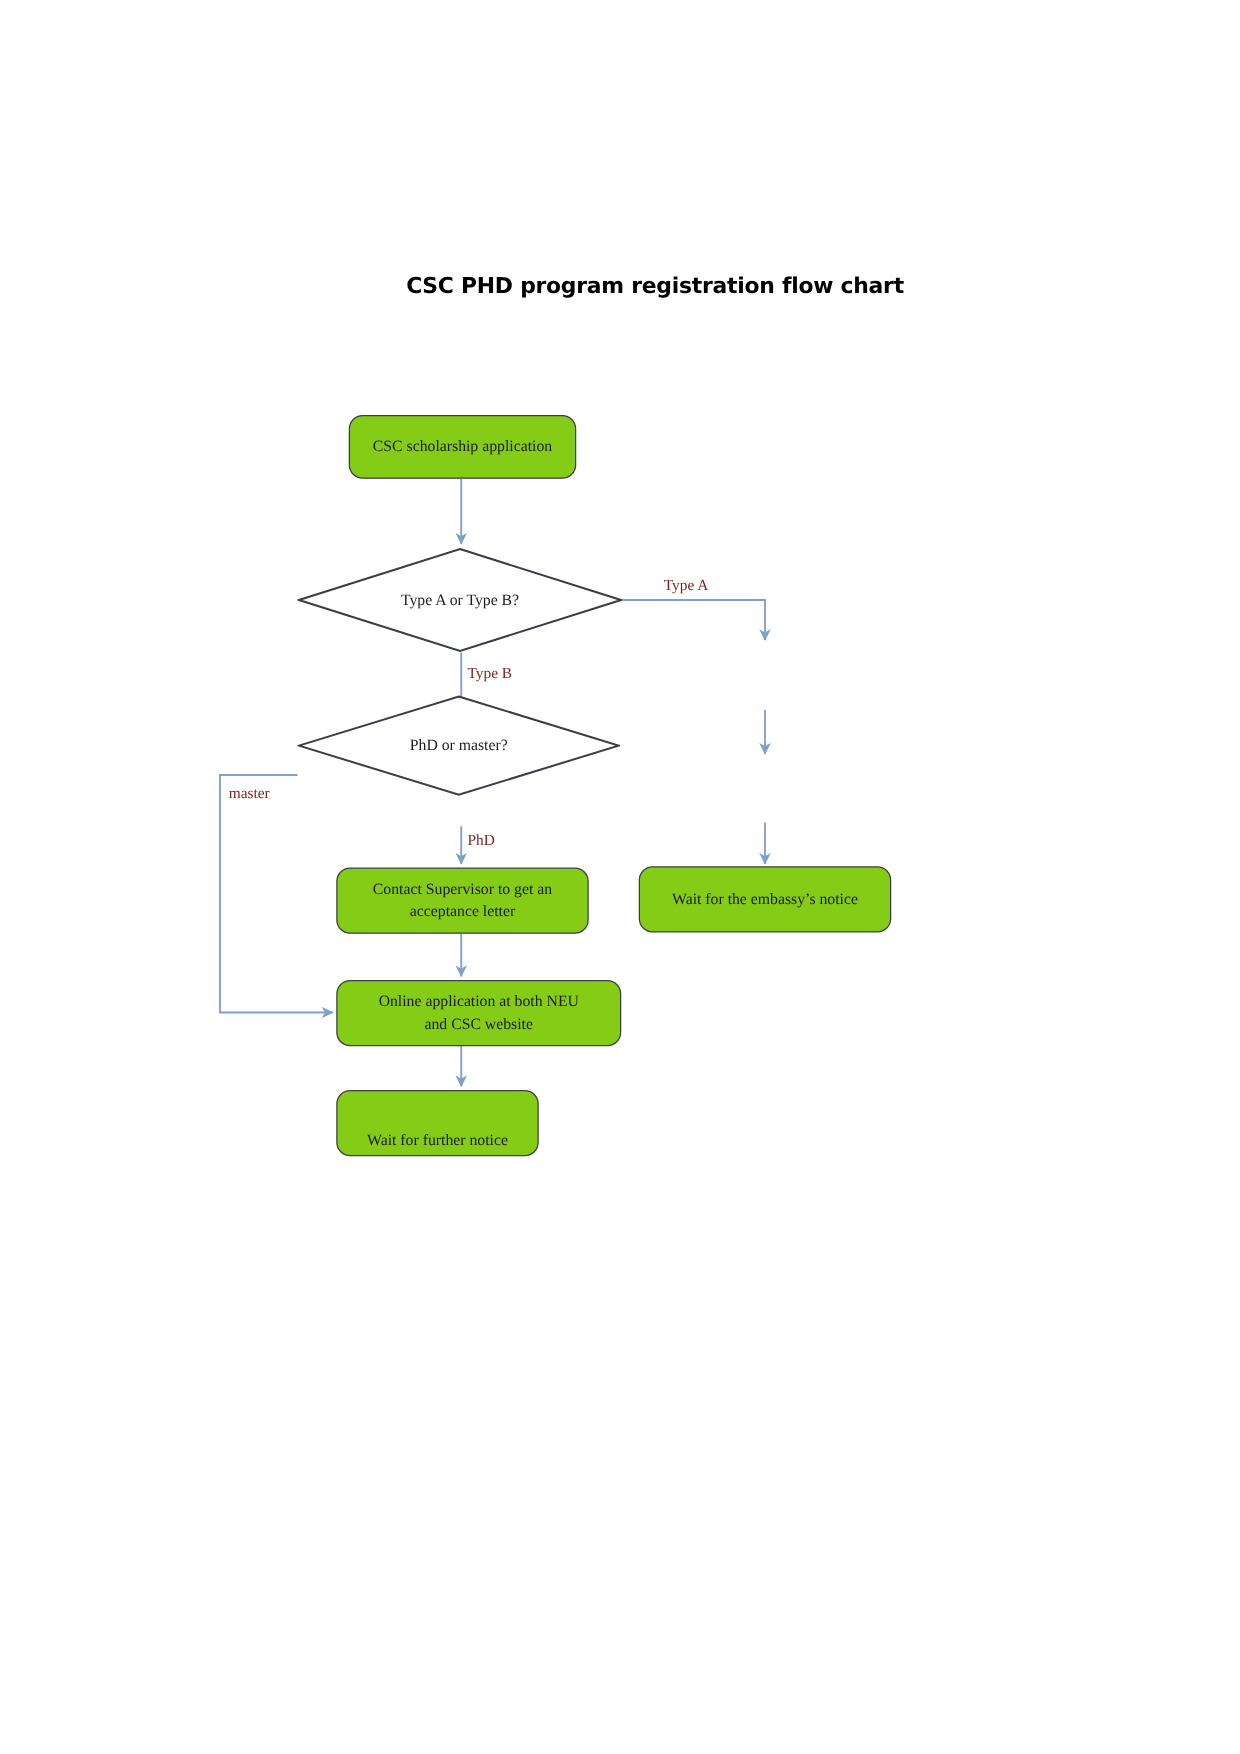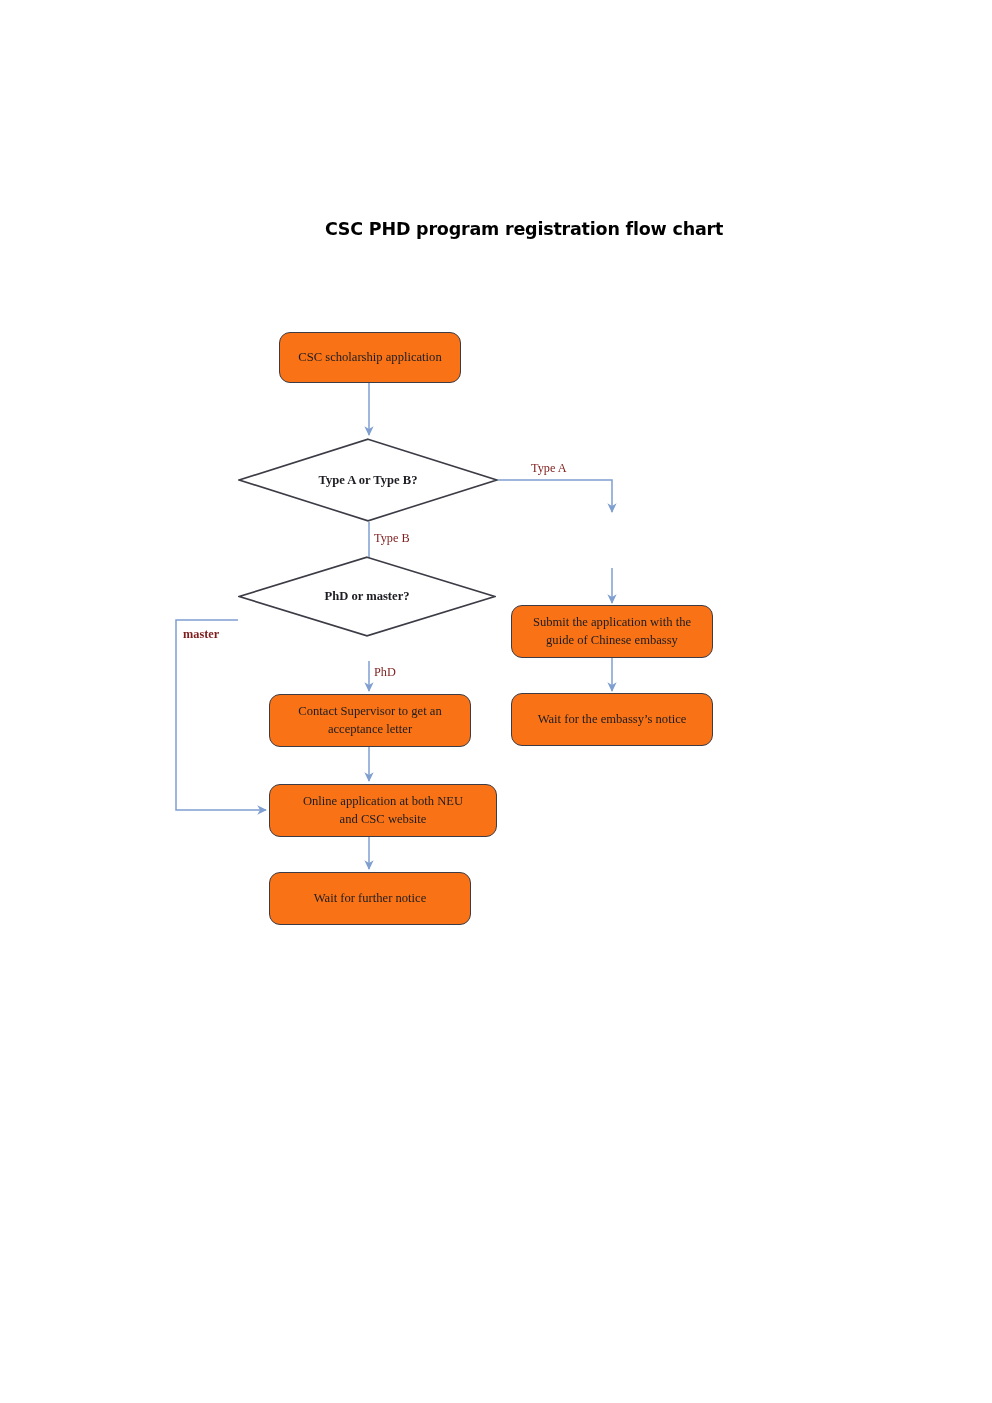--- a/index.html
+++ b/index.html
@@ -56,30 +56,29 @@
     display: flex;
     align-items: center;
     justify-content: center;
     text-align: center;
     color: #1c1c22;
   }
 
   .node-process {
     border: 1.3px solid #3c3c46;
     border-radius: 11px;
-    background: #f97316;
+    background: #84cc16;
     font-size: 12.6px;
     line-height: 1.42;
     padding: 2px 9px;
   }
 
   .node-decision {
     background: transparent;
     font-size: 12.6px;
-    font-weight: bold;
   }
   .node-decision .decision-label {
     position: relative;
     z-index: 2;
     white-space: nowrap;
   }
   .node-decision .diamond-svg {
     position: absolute;
     left: 0;
     top: 0;
@@ -140,53 +139,47 @@
       <polygon points="130,1.2 258.8,42 130,82.8 1.2,42" fill="#ffffff" stroke="#3c3c46" stroke-width="1.6" vector-effect="non-scaling-stroke"></polygon>
     </svg>
     <span class="decision-label">Type A or Type B?</span>
   </div>
 
   <div class="edge-label" style="left:531px; top:461px;">Type A</div>
 
   <div class="edge-label" style="left:374px; top:531px;">Type B</div>
 
 
-  <div class="node node-process" style="left:511px; top:605px; width:202px; height:53px;">
-    <span>
-      <span>Submit the application with the</span><br>
-      <span>guide of Chinese embassy</span>
-    </span>
-  </div>
 
   <div class="node node-process" style="left:511px; top:693px; width:202px; height:53px;">
     <span>Wait for the embassy’s notice</span>
   </div>
 
   <div class="node node-decision" style="left:238px; top:556px; width:258px; height:81px;">
     <svg class="diamond-svg" viewBox="0 0 258 81" preserveAspectRatio="none" xmlns="http://www.w3.org/2000/svg">
       <polygon points="129,1.2 256.8,40.5 129,79.8 1.2,40.5" fill="#ffffff" stroke="#3c3c46" stroke-width="1.6" vector-effect="non-scaling-stroke"></polygon>
     </svg>
     <span class="decision-label">PhD or master?</span>
   </div>
 
-  <div class="edge-label" style="left:183px; top:627px;font-weight:bold;">master</div>
+  <div class="edge-label" style="left:183px; top:627px;">master</div>
 
   <div class="edge-label" style="left:374px; top:665px;">PhD</div>
 
   <div class="node node-process" style="left:269px; top:694px; width:202px; height:53px;">
     <span>
       <span>Contact Supervisor to get an</span><br>
       <span>acceptance letter</span>
     </span>
   </div>
 
   <div class="node node-process" style="left:269px; top:784px; width:228px; height:53px;">
     <span>
       <span>Online application at both NEU</span><br>
       <span>and CSC website</span>
     </span>
   </div>
 
-  <div class="node node-process" style="left:269px; top:872px; width:202px; height:53px;">
+  <div class="node node-process" style="left:269px; top:872px; width:162px; height:53px;align-items:flex-end;">
     <span>Wait for further notice</span>
   </div>
 
 </div>
 
 </body></html>

